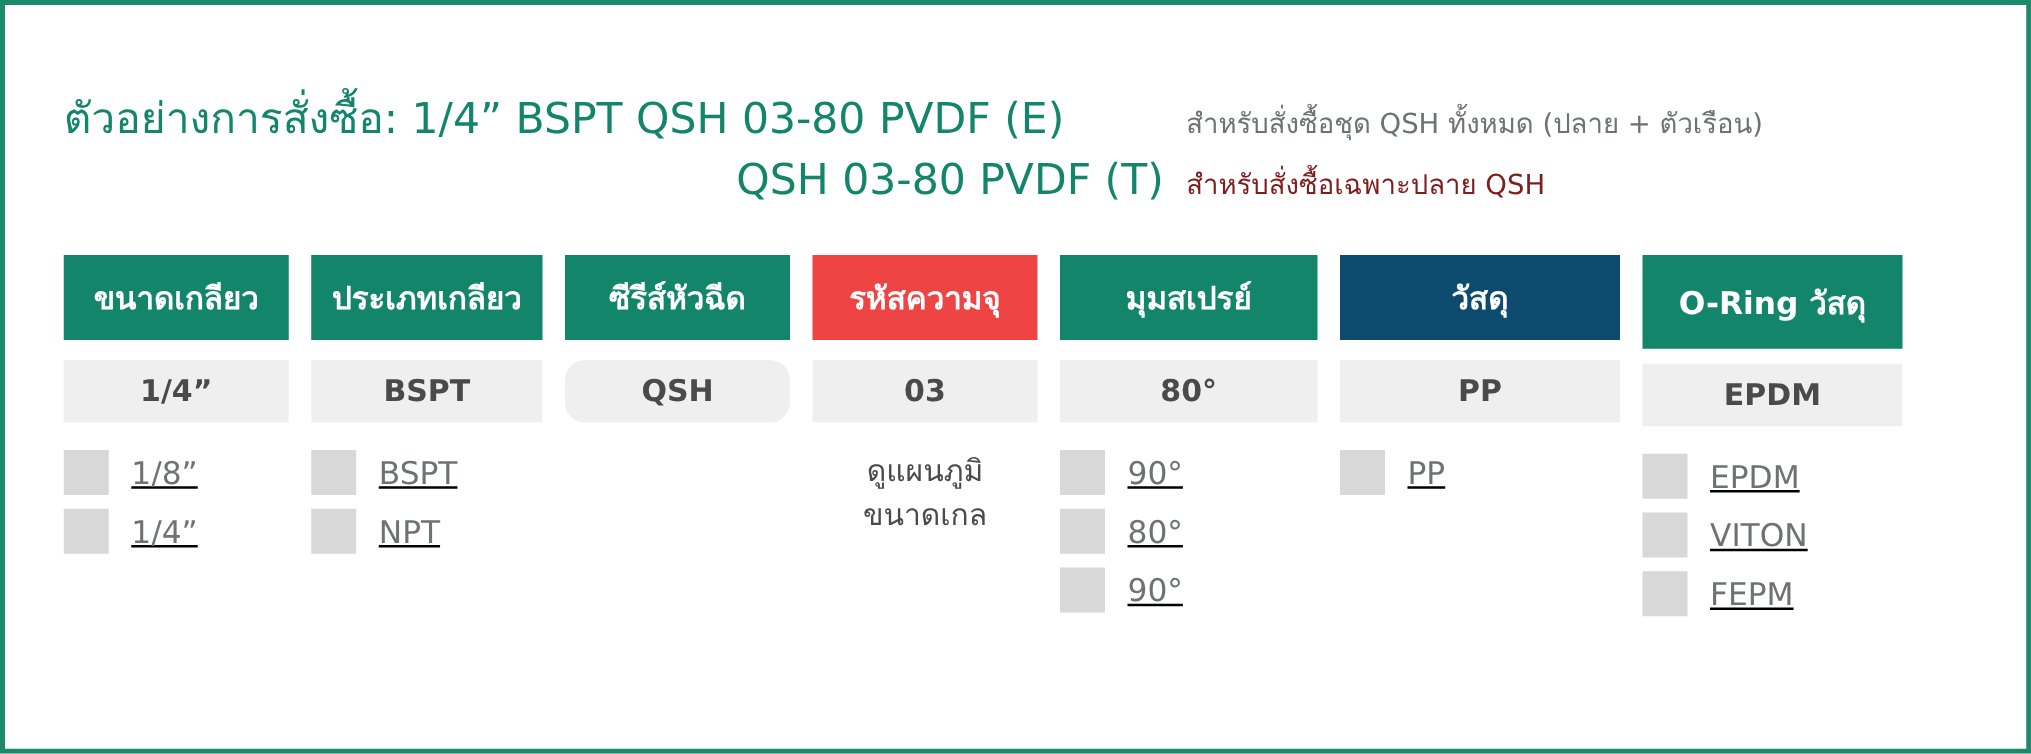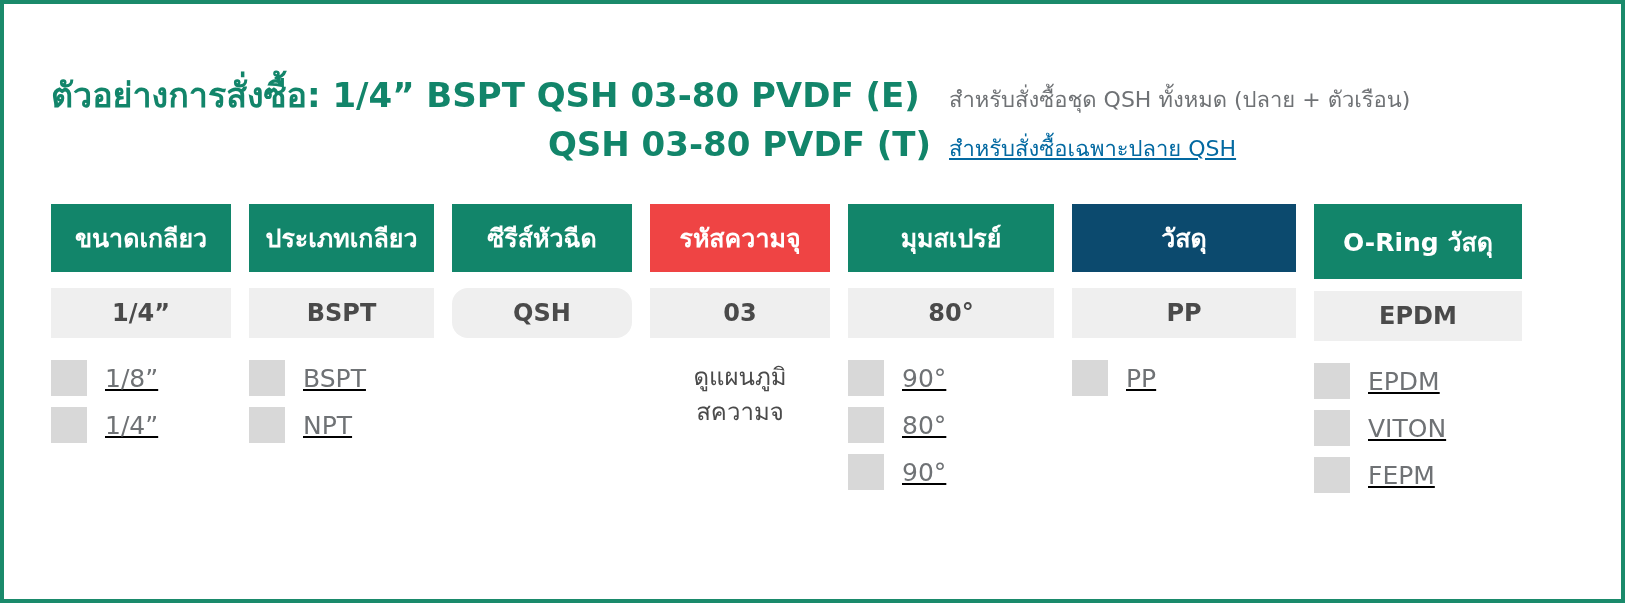--- a/index.html
+++ b/index.html
@@ -38,21 +38,21 @@
     align-items: baseline;
     justify-content: flex-start;
     white-space: nowrap;
   }
   .example-row.row2 {
     margin-top: 10px;
   }
   .ex-code {
     color: #12856a;
     font-size: 34px;
-    font-weight: 700;
+    font-weight: 400;
     letter-spacing: 0px;
     line-height: 1.15;
     display: inline-block;
   }
   .ex-code.indent {
     
     min-width: 880px;
     text-align: right;
   }
   .ex-code.line1 {
@@ -173,21 +173,21 @@
 
   <div class="example-block">
 
     <div class="example-row row1">
       <span class="ex-code line1" style="color: rgb(18, 133, 106);">ตัวอย่างการสั่งซื้อ: 1/4” BSPT QSH 03-80 PVDF (E)</span>
       <span class="ex-note" style="color: rgb(111, 114, 117);">สำหรับสั่งซื้อชุด QSH ทั้งหมด (ปลาย + ตัวเรือน)</span>
     </div>
 
     <div class="example-row row2">
       <span class="ex-code indent" style="color: rgb(18, 133, 106);">QSH 03-80 PVDF (T)</span>
-      <span class="ex-note" style="color: #0369a1; text-decoration: underline;">สำหรับสั่งซื้อเฉพาะปลาย QSH</span>
+      <span class="ex-note" style="color: #7f1d1d;">สำหรับสั่งซื้อเฉพาะปลาย QSH</span>
     </div>
 
   </div>
 
   <div class="cols">
 
     <div class="col">
       <div class="col-head" style="background: rgb(18, 133, 106);">ขนาดเกลียว</div>
       <div class="col-value" style="background: rgb(239, 239, 239);">1/4”</div>
       <div class="col-options">
@@ -219,21 +219,21 @@
 
     <div class="col">
       <div class="col-head" style="background: rgb(18, 133, 106);">ซีรีส์หัวฉีด</div>
       <div class="col-value" style="background: rgb(239, 239, 239); border-radius: 16px;">QSH</div>
     </div>
 
     <div class="col">
       <div class="col-head" style="background: #ef4444;">รหัสความจุ</div>
       <div class="col-value" style="background: rgb(239, 239, 239);">03</div>
       <div class="col-note">ดูแผนภูมิ
-สความจ</div>
+ขนาดเกล</div>
     </div>
 
     <div class="col">
       <div class="col-head" style="background: rgb(18, 133, 106);">มุมสเปรย์</div>
       <div class="col-value" style="background: rgb(239, 239, 239);">80°</div>
       <div class="col-options">
         <div class="opt">
           <span class="swatch" style="background: rgb(216, 216, 216);"></span>
           <span class="opt-label" style="color: rgb(111, 114, 117);">90°</span>
         </div>

